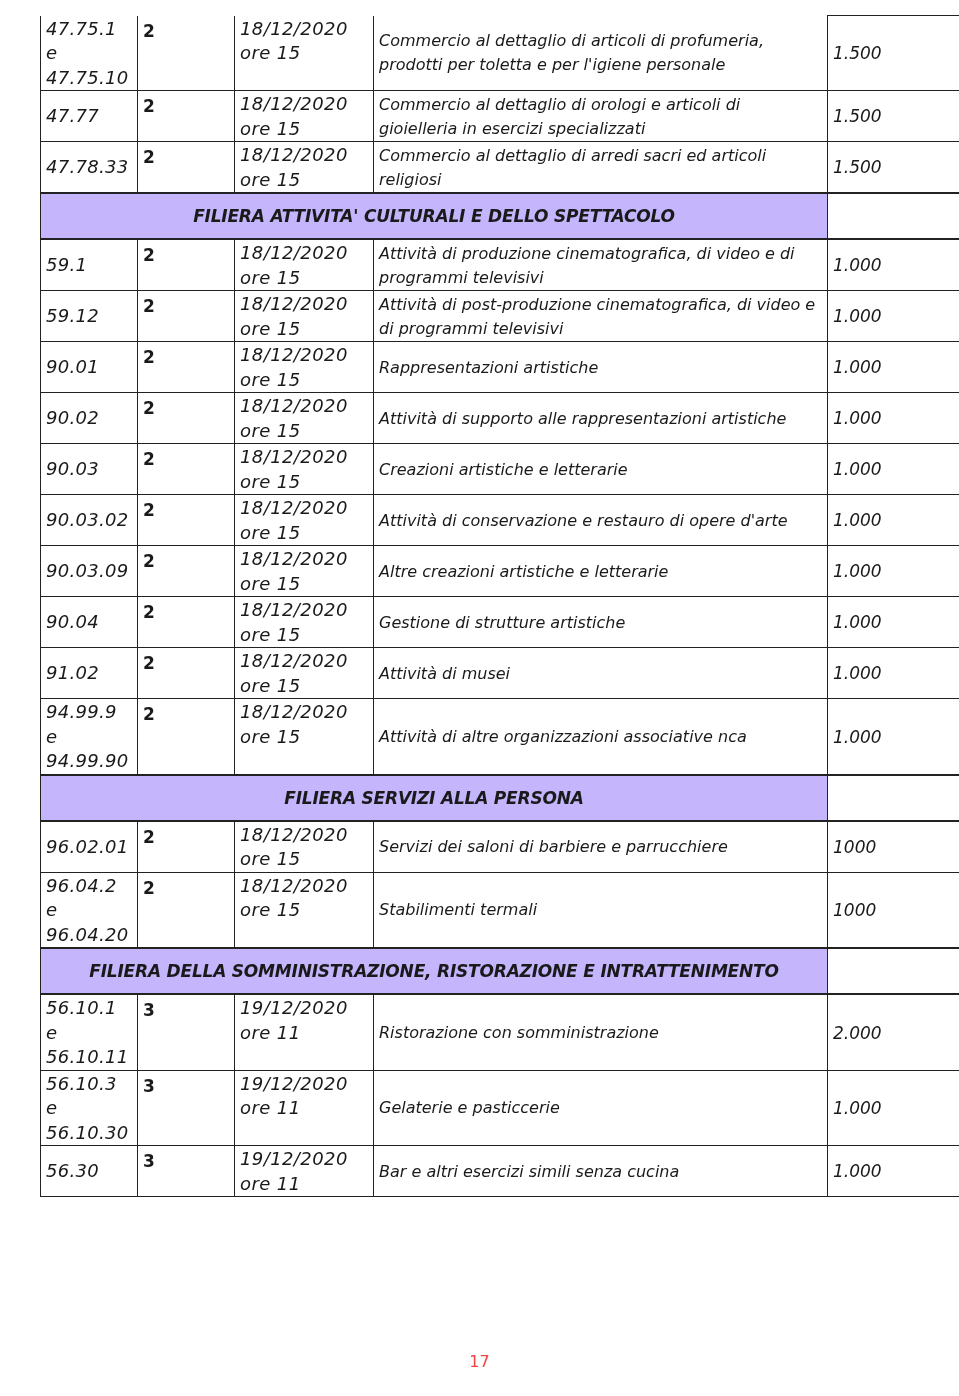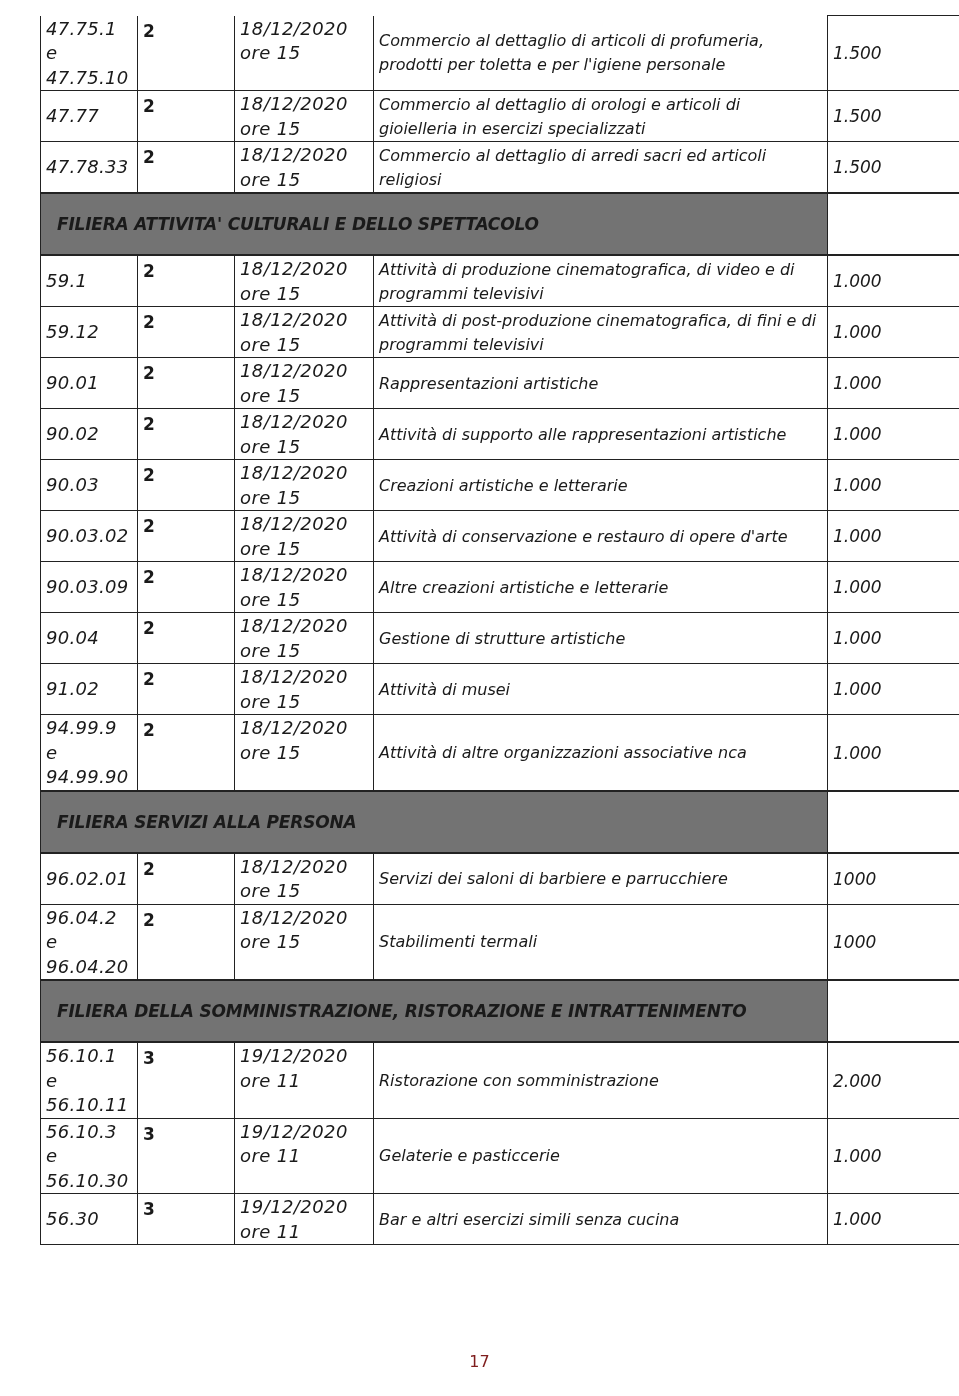--- a/index.html
+++ b/index.html
@@ -7,25 +7,25 @@
          font-family:"DejaVu Sans", sans-serif; color:#1a1a1a; }
   .tbl { position:absolute; left:40px; top:15px; width:920px; border-collapse:collapse; table-layout:fixed; }
   .tbl td { border:1.5px solid #222; vertical-align:top; padding:1px 5px 0 5px; font-size:17px; line-height:24.5px; font-style:italic; }
   .tbl tr.first td.c1, .tbl tr.first td.c2, .tbl tr.first td.c3, .tbl tr.first td.c4 { border-top:none; }
   .tbl td.c1 { width:86px; font-size:18px; letter-spacing:0.3px; }
   .tbl td.c2 { width:86px; font-weight:bold; font-style:normal; font-size:17px; padding-top:3px; }
   .tbl td.c3 { width:128px; font-size:18px; letter-spacing:0.4px; }
   .tbl td.c4 { width:443px; font-size:16px; line-height:24px; vertical-align:middle; }
   .tbl td.c5 { width:124px; vertical-align:middle; font-size:17px; }
   .tbl td.mid { vertical-align:middle;margin-top:32px; }
-  .tbl tr.sec td.hd { background:#737373; font-weight:bold; font-style:italic;
-                      font-size:17px; line-height:28px; padding:16px; letter-spacing:-0.2px; }
+  .tbl tr.sec td.hd { background:#c4b5fd; text-align:center; font-weight:bold; font-style:italic;
+                      font-size:17px; line-height:28px; padding:8px; letter-spacing:-0.2px; }
   .tbl tr.sec td.blank { background:#ffffff; }
   .tbl tr.sec td { border-top:2.5px solid #222; border-bottom:2px solid #222; }
-  .pg { position:absolute; top:1352px; left:0; width:959px; text-align:center; font-size:16px; color:#7f1d1d; }
+  .pg { position:absolute; top:1352px; left:0; width:959px; text-align:center; font-size:16px; color:#ef4444; }
 </style>
 </head>
 <body>
 
 <table class="tbl">
   <tbody id="tbody">
       <tr class="first">
         <td class="c1">
           <div>47.75.1</div>
           <div>e</div>
@@ -81,21 +81,21 @@
       </tr>
       <tr>
         <td class="c1 mid">
           <div>59.12</div>
         </td>
         <td class="c2">2</td>
         <td class="c3">
           <div>18/12/2020</div>
           <div>ore 15</div>
         </td>
-        <td class="c4">Attività di post-produzione cinematografica, di fini e di programmi televisivi</td>
+        <td class="c4">Attività di post-produzione cinematografica, di video e di programmi televisivi</td>
         <td class="c5">1.000</td>
       </tr>
       <tr>
         <td class="c1 mid">
           <div>90.01</div>
         </td>
         <td class="c2">2</td>
         <td class="c3">
           <div>18/12/2020</div>
           <div>ore 15</div>

